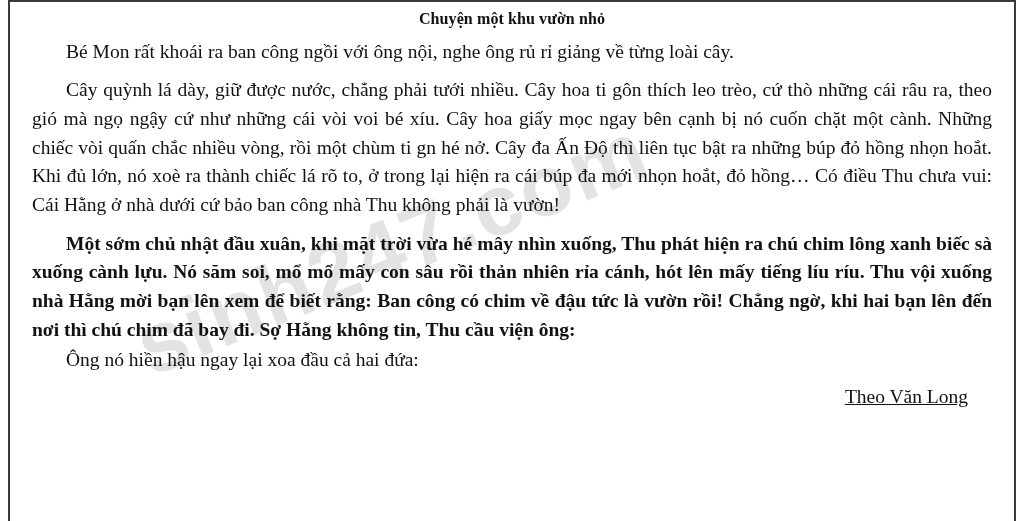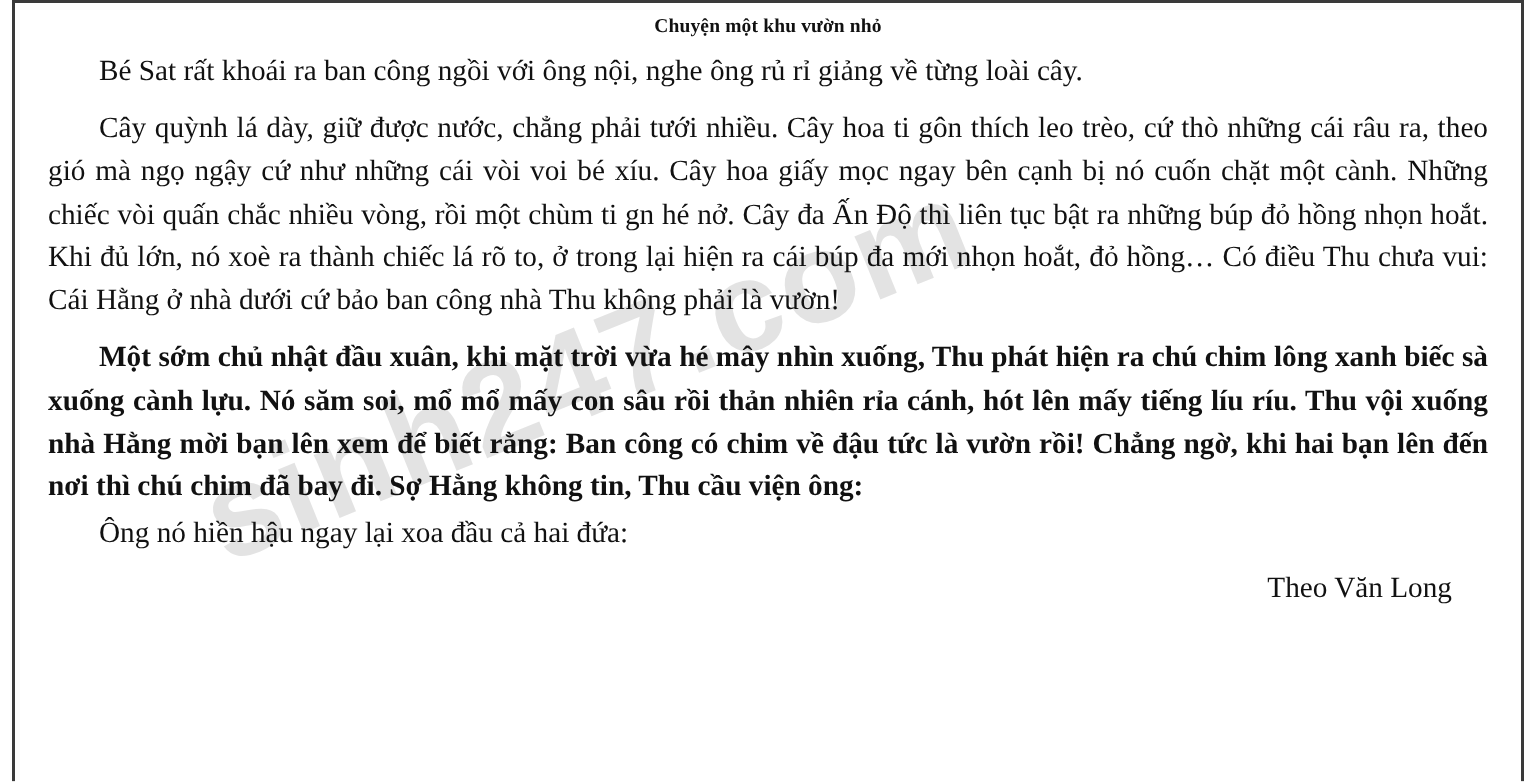--- a/index.html
+++ b/index.html
@@ -49,21 +49,21 @@
     left: 10px;
     right: 10px;
     bottom: 0;
     padding: 6px 22px 0 22px;
     box-sizing: border-box;
     z-index: 3;
   }
   .doc-title {
     text-align: center;
     font-weight: bold;
-    font-size: 13px;
+    font-size: 16px;
     line-height: 1.35;
     color: #111111;
     margin: 2px 0 8px 0;
     letter-spacing: 0.1px;
   }
   .para {
     font-size: 19.5px;
     line-height: 1.47;
     color: #111111;
     text-align: justify;
@@ -83,20 +83,21 @@
     text-indent: 34px;
     text-align: left;
   }
   .signature {
     font-size: 19.5px;
     line-height: 1.47;
     color: #111111;
     text-align: right;
     margin-top: 8px;
     padding-right: 24px;
+    text-decoration: underline;
   }
   
   .watermark {
     position: absolute;
     left: 0;
     top: 0;
     width: 1024px;
     height: 521px;
     z-index: 2;
     pointer-events: none;
@@ -125,21 +126,21 @@
   <div class="frame-right"></div>
 
   <div class="watermark">
     <span>sinh247.com</span>
   </div>
 
   <div class="content">
 
     <div class="doc-title">Chuyện một khu vườn nhỏ</div>
 
-    <p class="para">Bé Sat rất khoái ra ban công ngồi với ông nội, nghe ông rủ rỉ giảng về từng loài cây.</p>
+    <p class="para">Bé Mon rất khoái ra ban công ngồi với ông nội, nghe ông rủ rỉ giảng về từng loài cây.</p>
 
     <p class="para">Cây quỳnh lá dày, giữ được nước, chẳng phải tưới nhiều. Cây hoa ti gôn thích leo trèo, cứ thò những cái râu ra, theo gió mà ngọ ngậy cứ như những cái vòi voi bé xíu. Cây hoa giấy mọc ngay bên cạnh bị nó cuốn chặt một cành. Những chiếc vòi quấn chắc nhiều vòng, rồi một chùm ti gn hé nở. Cây đa Ấn Độ thì liên tục bật ra những búp đỏ hồng nhọn hoắt. Khi đủ lớn, nó xoè ra thành chiếc lá rõ to, ở trong lại hiện ra cái búp đa mới nhọn hoắt, đỏ hồng… Có điều Thu chưa vui: Cái Hằng ở nhà dưới cứ bảo ban công nhà Thu không phải là vườn!</p>
 
     <p class="para tight">Một sớm chủ nhật đầu xuân, khi mặt trời vừa hé mây nhìn xuống, Thu phát hiện ra chú chim lông xanh biếc sà xuống cành lựu. Nó săm soi, mổ mổ mấy con sâu rồi thản nhiên rỉa cánh, hót lên mấy tiếng líu ríu. Thu vội xuống nhà Hằng mời bạn lên xem để biết rằng: Ban công có chim về đậu tức là vườn rồi! Chẳng ngờ, khi hai bạn lên đến nơi thì chú chim đã bay đi. Sợ Hằng không tin, Thu cầu viện ông:</p>
 
     <p class="dialog-line">Ông nó hiền hậu ngay lại xoa đầu cả hai đứa:</p>
 
     <div class="signature">Theo Văn Long</div>
 
   </div>

